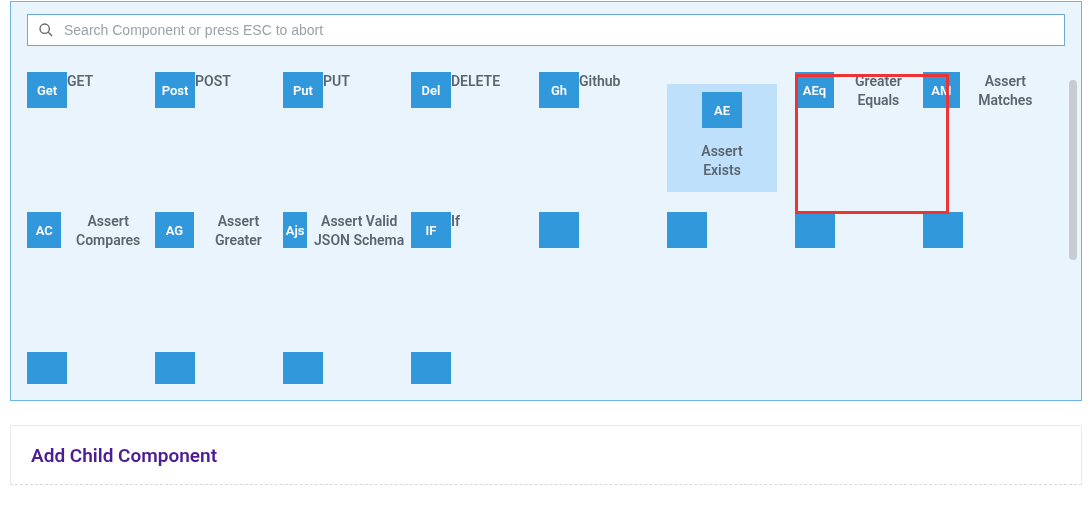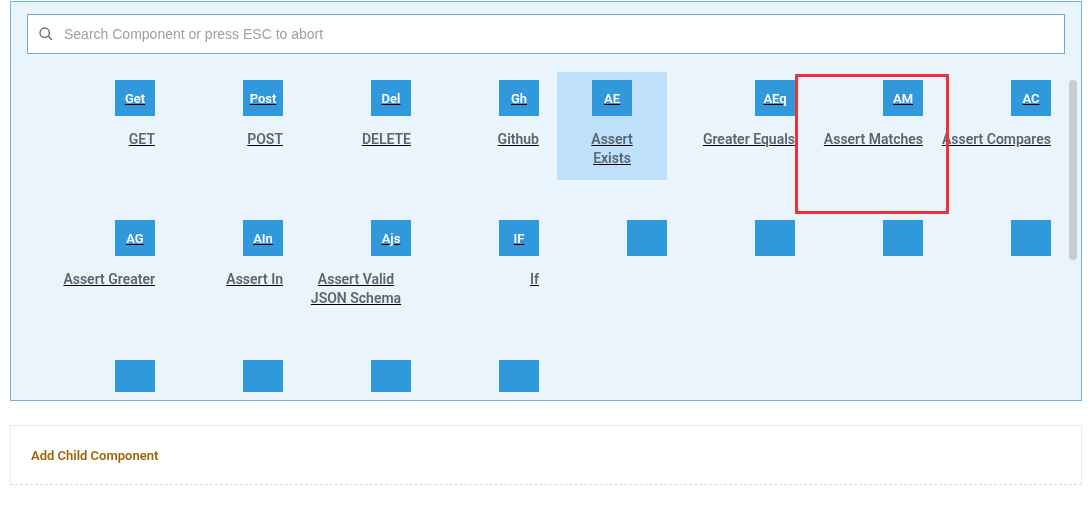--- a/index.html
+++ b/index.html
@@ -15,21 +15,21 @@
       border: 1px solid #6bb5e8;
       background: #e9f4fd;
       height: 400px;
       padding: 12px 16px;
       position: relative;
       overflow: hidden;
     }
     .search-wrap {
       background: #fff;
       border: 1px solid #6ca9d7;
-      height: 40px;
+      height: 32px;
       display: flex;
       align-items: center;
       padding: 0 10px;
       margin-bottom: 18px;
     }
     .search-svg { flex: 0 0 auto; margin-right: 10px; }
     .search-input {
       border: none;
       outline: none;
       font-size: 14px;
@@ -46,27 +46,26 @@
     .grid {
       display: grid;
       grid-template-columns: repeat(8, 128px);
       grid-auto-rows: 140px;
       gap: 0;
       justify-content: start;
       width: 1024px;
     }
     .component-item {
       display: flex;
-      flex-direction: column;
-      align-items: flex-end;
+      flex-direction: row;
+      align-items: flex-start;
       justify-content: flex-start;
       padding-top: 8px;
       text-align: center;
       cursor: pointer;
-      text-decoration: underline;
     }
     .component-tile {
       width: 40px;
       height: 36px;
       background: #3298dc;
       color: #fff;
       font-size: 13px;
       font-weight: 600;
       display: flex;
       align-items: center;
@@ -84,20 +83,21 @@
       background: #bfe0fb;
       padding: 8px 14px 12px 14px;
       display: flex;
       flex-direction: column;
       align-items: center;
       width: 110px;
     }
     .selected {
       padding-top: 0;
       position: relative;
+      margin-top: 20px;
     }
     .red-frame {
       position: absolute;
       border: 3px solid #ec3434;
       left: 784px;
       top: 72px;
       width: 154px;
       height: 140px;
       pointer-events: none;
     }
@@ -120,22 +120,22 @@
     .add-child {
       margin-top: 24px;
       border: 1px dashed #d6dadf;
       border-left: 1px solid #e8eaec;
       border-top: 1px solid #e8eaec;
       border-right: 1px solid #e8eaec;
       height: 60px;
       display: flex;
       align-items: center;
       padding: 0 20px;
-      color: #a16207;
-      font-size: 13px;
+      color: #4c1d95;
+      font-size: 19px;
       font-weight: 600;
       cursor: pointer;
       background: #fff;
     }
   </style>
 </head>
 <body>
 
 <div class="panel">
 
@@ -152,20 +152,24 @@
 
       <div class="component-item">
         <div class="component-tile">Get</div>
         <div class="component-label">GET</div>
       </div>
       <div class="component-item">
         <div class="component-tile">Post</div>
         <div class="component-label">POST</div>
       </div>
       <div class="component-item">
+        <div class="component-tile">Put</div>
+        <div class="component-label">PUT</div>
+      </div>
+      <div class="component-item">
         <div class="component-tile">Del</div>
         <div class="component-label">DELETE</div>
       </div>
       <div class="component-item">
         <div class="component-tile">Gh</div>
         <div class="component-label">Github</div>
       </div>
       <div class="component-item selected">
         <div class="inner-pad">
           <div class="component-tile">AE</div>
@@ -183,24 +187,20 @@
       </div>
       <div class="component-item">
         <div class="component-tile">AC</div>
         <div class="component-label">Assert Compares</div>
       </div>
       <div class="component-item">
         <div class="component-tile">AG</div>
         <div class="component-label">Assert Greater</div>
       </div>
       <div class="component-item">
-        <div class="component-tile">AIn</div>
-        <div class="component-label">Assert In</div>
-      </div>
-      <div class="component-item">
         <div class="component-tile">Ajs</div>
         <div class="component-label">Assert Valid JSON Schema</div>
       </div>
       <div class="component-item">
         <div class="component-tile">IF</div>
         <div class="component-label">If</div>
       </div>
 
       <div class="component-item">
         <div class="component-tile"></div>

